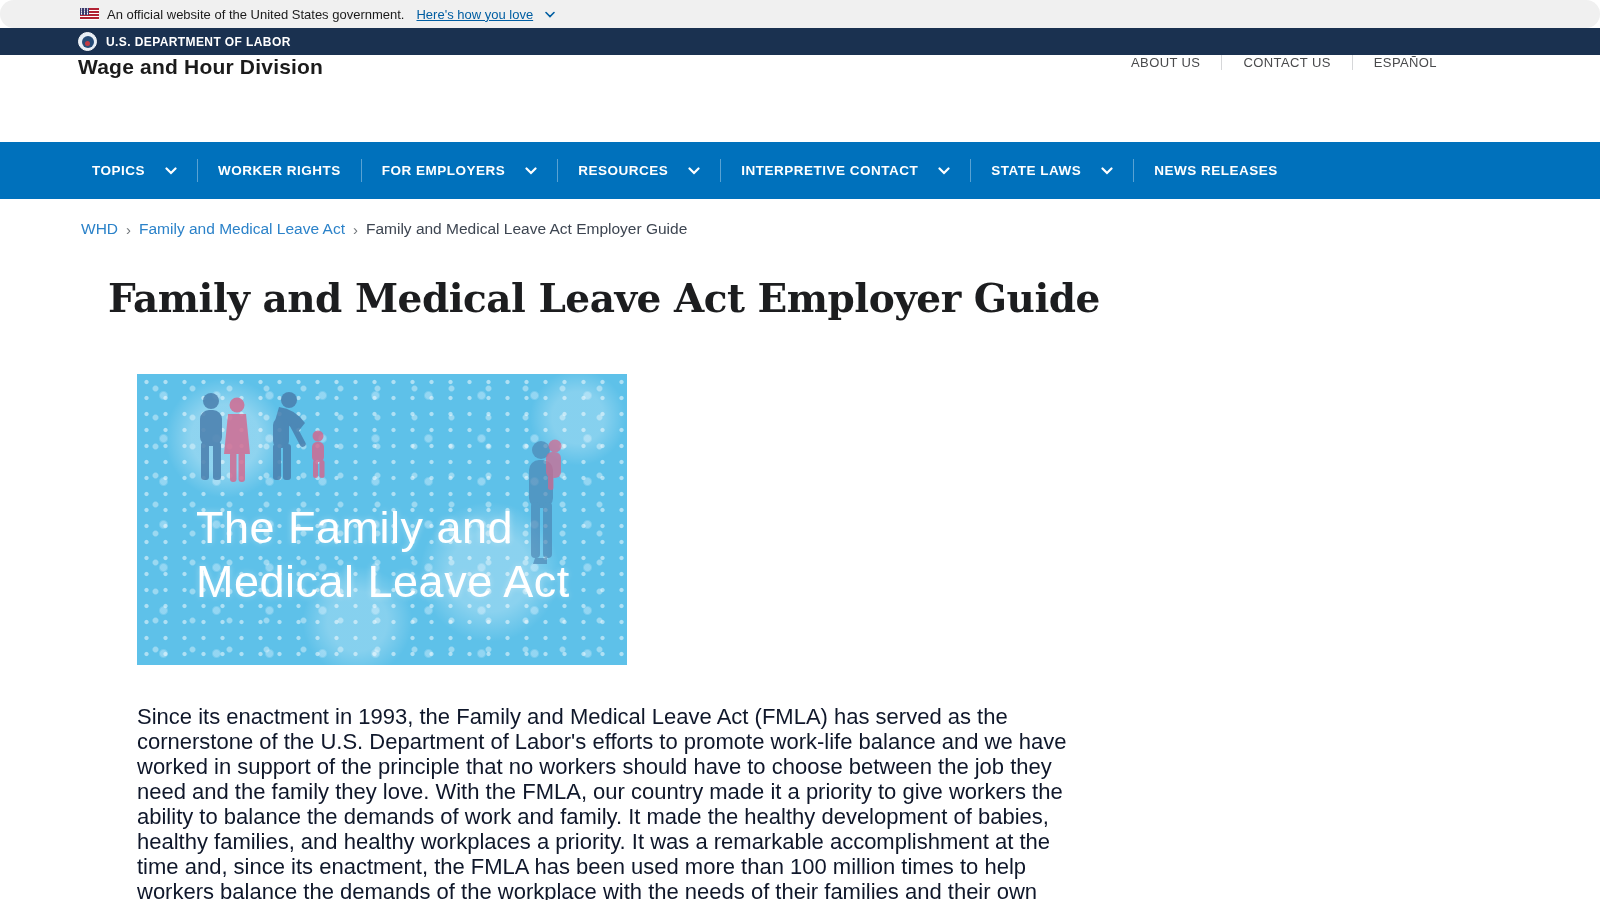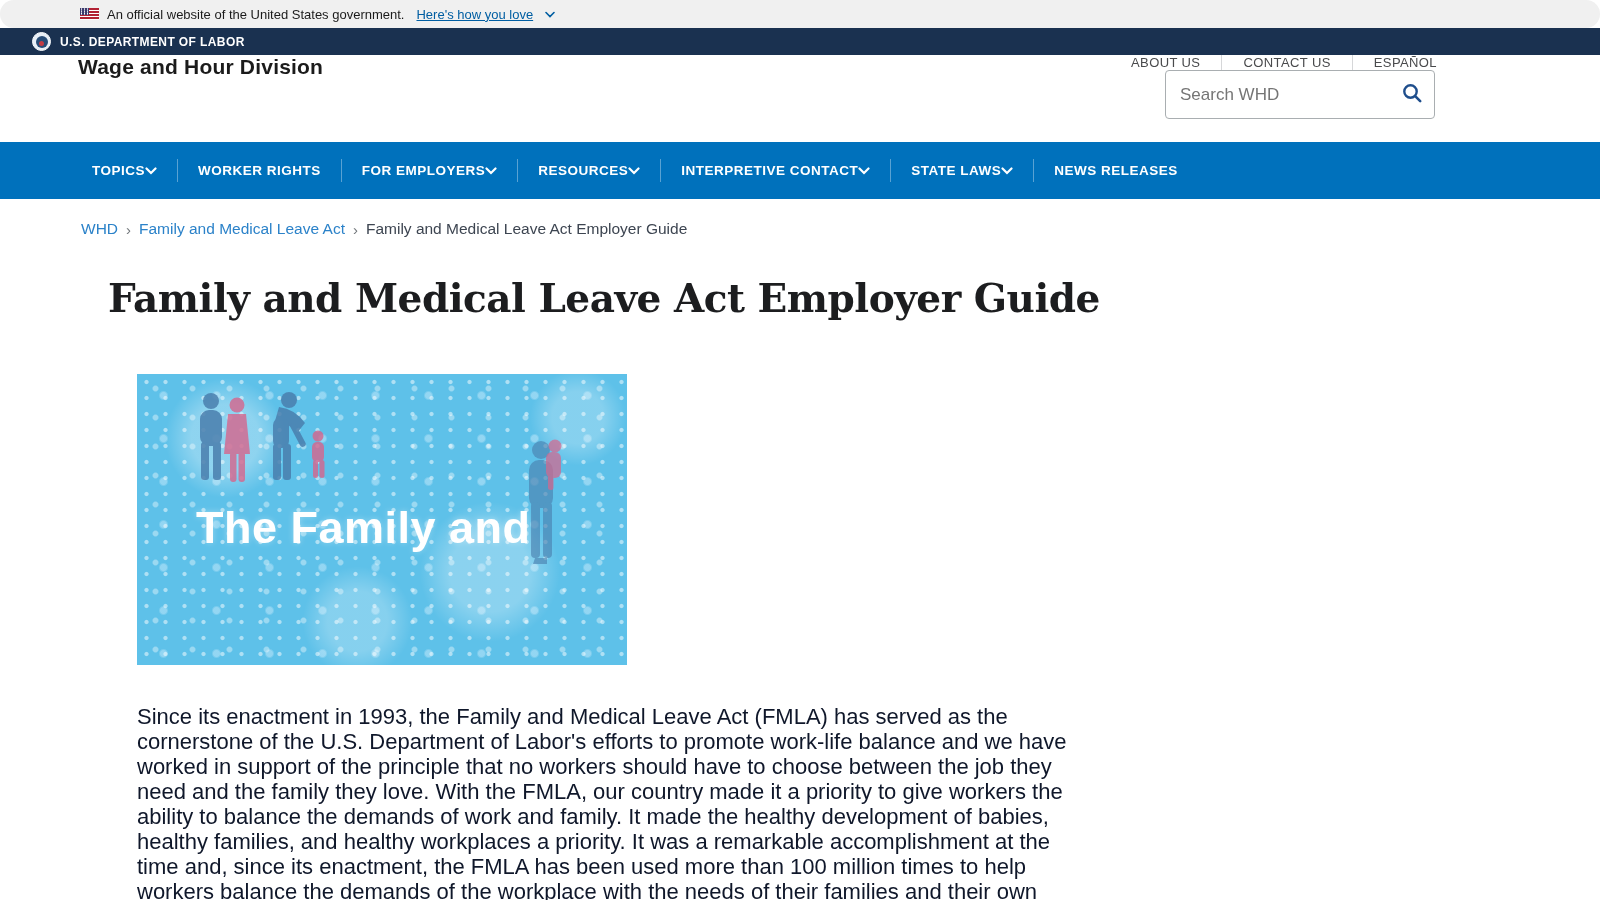--- a/index.html
+++ b/index.html
@@ -13,21 +13,21 @@
           background:repeating-linear-gradient(to bottom,#b22234 0 1.6px,#ffffff 1.6px 3.1px); }
   .flag::before { content:""; position:absolute; left:0; top:0; width:9px; height:6.5px;
           background:#3c3b6e;
           background-image:radial-gradient(circle, #fff 0.6px, transparent 0.9px);
           background-size:3px 2.2px; }
   .banner-link { color:#005ea2; text-decoration:underline; cursor:pointer; margin-left:4px; }
   .banner-chevron { color:#005ea2; font-size:11px; margin-left:4px; }
 
   
   .dol-bar { height:27px; background:#1a3150; display:flex; align-items:center;
-             padding-left:32px; gap:9px; }
+             padding-left:78px; gap:9px; }
   .seal { width:19px; height:19px; border-radius:50%; background:#e8eff7;
           border:1.5px solid #f5f8fb; position:relative; flex:0 0 auto; }
   .seal::before { content:""; position:absolute; inset:2.5px; border-radius:50%;
           background:#274c77; }
   .seal::after { content:""; position:absolute; left:6px; top:8px; width:5px; height:5px;
           border-radius:50%; background:#c23b44; }
   .dol-label { color:#ffffff; font-weight:bold; font-size:12px; letter-spacing:0.4px; }
 
   
   .site-header { height:87px; background:#fff; display:flex; align-items:flex-start;
@@ -41,21 +41,21 @@
   .search-box { width:270px; height:49px; border:1px solid #a9aeb1; border-radius:4px;
                 background:#fff; display:flex; align-items:center; padding:0 14px; }
   .search-input { flex:1; border:none; outline:none; font-size:17px; color:#1b1b1b;
                   font-family:"Liberation Sans", sans-serif; background:transparent; }
   .search-input::placeholder { color:#757575; }
   .search-btn { background:none; border:none; cursor:pointer; display:flex; align-items:center; padding:0; }
 
   
   .primary-nav { height:57px; background:#0071bc; display:flex; align-items:center;
                  padding-left:72px; }
-  .nav-item { display:flex; align-items:center; gap:0; color:#ffffff; font-weight:bold;
+  .nav-item { display:flex; align-items:center; gap:20px; color:#ffffff; font-weight:bold;
               font-size:13.5px; letter-spacing:0.5px; padding:4px 20px; cursor:pointer;
               white-space:nowrap; }
   .nav-item + .nav-item { border-left:1px solid rgba(255,255,255,0.35); }
   .nav-chevron { display:flex; align-items:center; }
 
   
   .breadcrumb { margin:21px 0 0 81px; font-size:15.5px; display:flex; align-items:flex-end; gap:8px; }
   .crumb-link { color:#2b82c9; cursor:pointer; }
   .crumb-current { color:#3d4551; }
   .crumb-sep { color:#71767a; font-size:15px; }
@@ -71,21 +71,21 @@
             radial-gradient(circle at 72% 68%, rgba(255,255,255,0.28) 0 40px, transparent 70px),
             radial-gradient(circle at 45% 85%, rgba(255,255,255,0.25) 0 30px, transparent 55px),
             radial-gradient(circle at 90% 15%, rgba(255,255,255,0.25) 0 26px, transparent 48px),
             radial-gradient(circle, rgba(255,255,255,0.50) 1.6px, transparent 2.6px),
             radial-gradient(circle, rgba(255,255,255,0.38) 2.2px, transparent 3.6px),
             radial-gradient(circle, rgba(176,226,248,0.65) 3px, transparent 5px);
           background-size:100% 100%,100% 100%,100% 100%,100% 100%, 19px 16px, 37px 29px, 53px 43px; }
   .hero-svg { position:absolute; inset:0; }
   .hero-kicker { position:absolute; left:60px; top:103px; font-size:21px; font-weight:bold;
                  color:#12365e; letter-spacing:0.3px; }
-  .hero-line { position:absolute; left:59px; color:#ffffff; font-weight:bold; font-size:45px;
+  .hero-line { position:absolute; left:59px; color:#ffffff; font-weight:normal; font-size:45px;
                letter-spacing:0.5px; text-shadow:0 0 6px rgba(255,255,255,0.35); }
   .hero-line1 { top:128px; }
   .hero-line2 { top:182px; }
 
   .content { width:953px; margin:39px 0 0 137px; }
   .content p { font-size:22px; line-height:25px; color:#0f172a; margin-bottom:20px; }
 </style>
 </head>
 <body>
 
@@ -106,31 +106,20 @@
 </div>
 
 <div class="site-header">
   <div class="site-title">Wage and Hour Division</div>
   <div class="header-right">
     <div class="util-links">
       <span class="util-link">ABOUT US</span>
       <span class="util-link">CONTACT US</span>
       <span class="util-link">ESPAÑOL</span>
     </div>
-    <div class="search-box">
-      <input class="search-input" type="text" placeholder="Search WHD" style="">
-      <button class="search-btn">
-        <span>
-          <svg width="22" height="22" viewBox="0 0 22 22">
-            <circle cx="9.5" cy="9.5" r="6.2" fill="none" stroke="#1f4e8c" stroke-width="2.4"></circle>
-            <line x1="14.2" y1="14.2" x2="19.2" y2="19.2" stroke="#1f4e8c" stroke-width="2.6" stroke-linecap="round"></line>
-          </svg>
-        </span>
-      </button>
-    </div>
   </div>
 </div>
 
 <div class="primary-nav">
   <div class="nav-item">
     <span>TOPICS</span>
     <span class="nav-chevron">
       <svg width="12" height="8" viewBox="0 0 12 8">
           <path d="M1.5 1.5 L6 6 L10.5 1.5" fill="none" stroke="#fff" stroke-width="2.2" stroke-linecap="round"></path>
         </svg>
@@ -227,18 +216,19 @@
       <path d="M398 184 h12 v6 h-14 z"></path>
     </g>
 
     <g fill="#d4688f" opacity="0.72">
       <circle cx="418" cy="72" r="6.5"></circle>
       <rect x="409" y="78" width="15" height="26" rx="6"></rect>
       <rect x="411" y="100" width="5.5" height="16" rx="2.5"></rect>
     </g>
   </svg>
   <div class="hero-line hero-line1">The Family and</div>
+  <div class="hero-line hero-line2">Medical Leave Act</div>
 </div>
 
 <div class="content">
   <p>Since its enactment in 1993, the Family and Medical Leave Act (FMLA) has served as the cornerstone of the U.S. Department of Labor's efforts to promote work-life balance and we have worked in support of the principle that no workers should have to choose between the job they need and the family they love. With the FMLA, our country made it a priority to give workers the ability to balance the demands of work and family. It made the healthy development of babies, healthy families, and healthy workplaces a priority. It was a remarkable accomplishment at the time and, since its enactment, the FMLA has been used more than 100 million times to help workers balance the demands of the workplace with the needs of their families and their own health.</p>
   <p>The Wage and Hour Division is committed to strengthening compliance with the FMLA by providing assistance to employers and helping</p>
 </div>
 
 </body></html>

